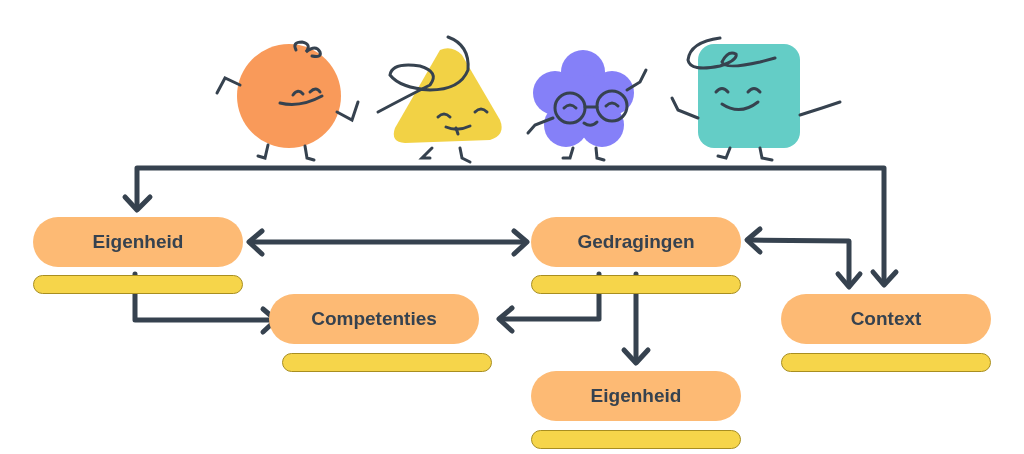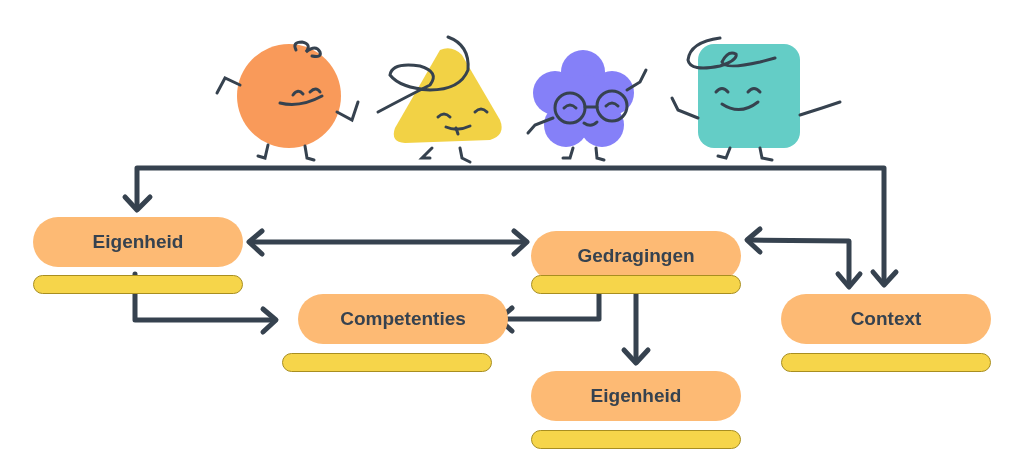--- a/index.html
+++ b/index.html
@@ -97,23 +97,23 @@
       <path d="M800 115 L822 108 L840 102"></path>
       <path d="M730 148 L726 158 L718 156"></path>
       <path d="M760 148 L762 158 L772 160"></path>
     </g>
   </g>
 </svg>
 
 <div class="node" style="left:33px;top:217px;">Eigenheid</div>
 <div class="bar" style="left:33px;top:275px;"></div>
 
-<div class="node" style="left:531px;top:231px;">Gedragingen</div>
+<div class="node" style="left:531px;top:217px;">Gedragingen</div>
 <div class="bar" style="left:531px;top:275px;"></div>
 
-<div class="node" style="left:298px;top:294px;">Competenties</div>
+<div class="node" style="left:269px;top:294px;">Competenties</div>
 <div class="bar" style="left:282px;top:353px;"></div>
 
 <div class="node" style="left:781px;top:294px;text-align:right;">Context</div>
 <div class="bar" style="left:781px;top:353px;"></div>
 
 <div class="node" style="left:531px;top:371px;">Eigenheid</div>
 <div class="bar" style="left:531px;top:430px;"></div>
 
 </body></html>

